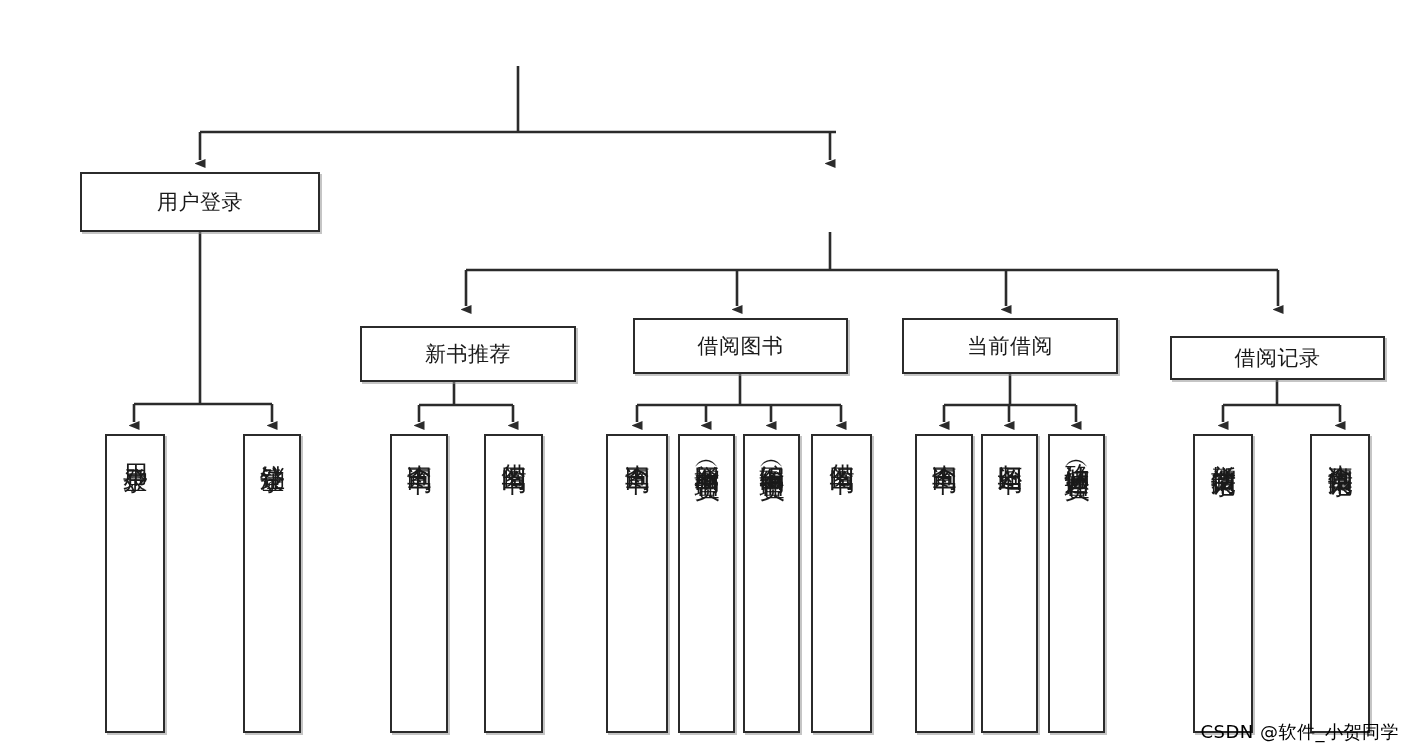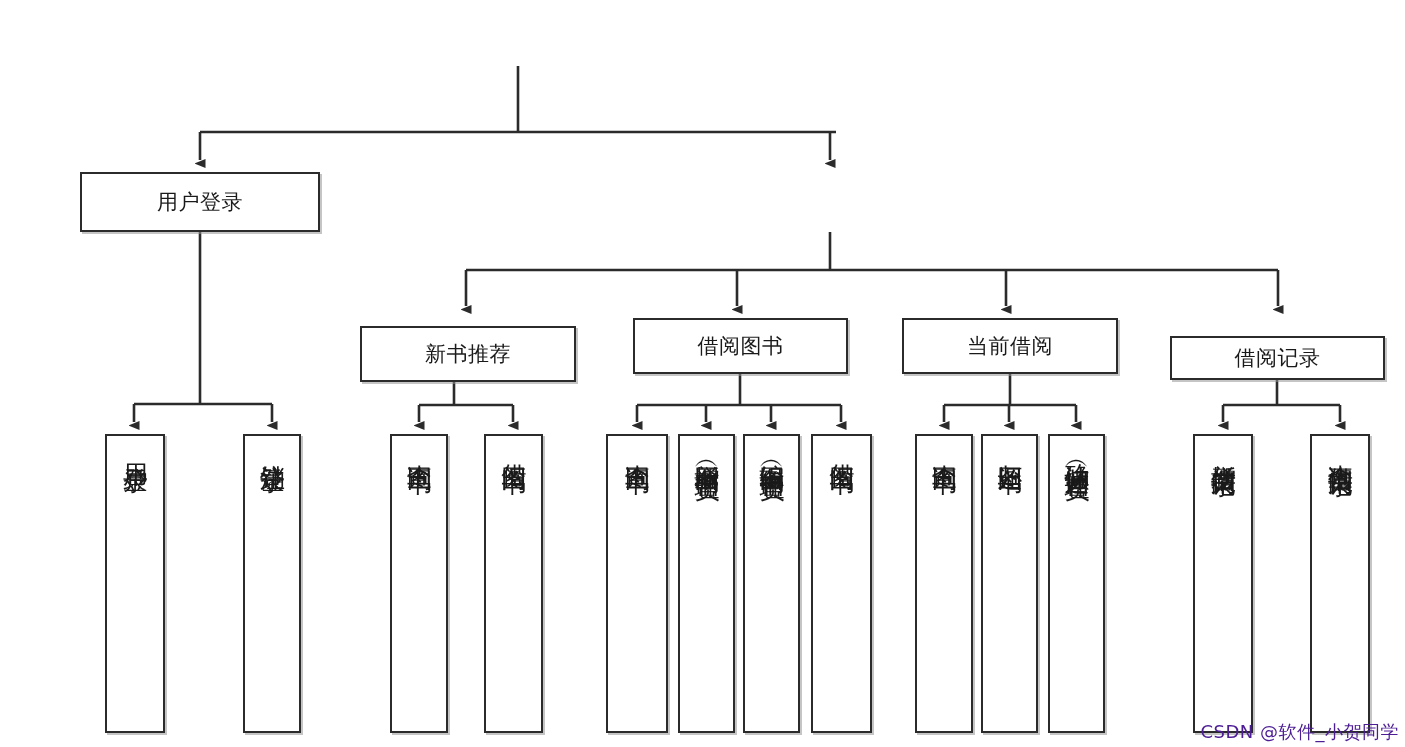--- a/index.html
+++ b/index.html
@@ -64,21 +64,21 @@
     writing-mode: vertical-rl;
     text-orientation: upright;
     letter-spacing: 2px;
     margin: 0 auto;
   }
   #watermark {
     position: absolute;
     right: 6px;
     bottom: 3px;
     font-size: 18px;
-    color: #4c1d95;
+    color: #000000;
     letter-spacing: 0.5px;
     white-space: nowrap;
   }
 </style>
 </head>
 <body>
 
 <div id="diagram-root">
 
   <svg id="edge-layer" viewBox="0 0 1405 747" width="1405" height="747" xmlns="http://www.w3.org/2000/svg">

